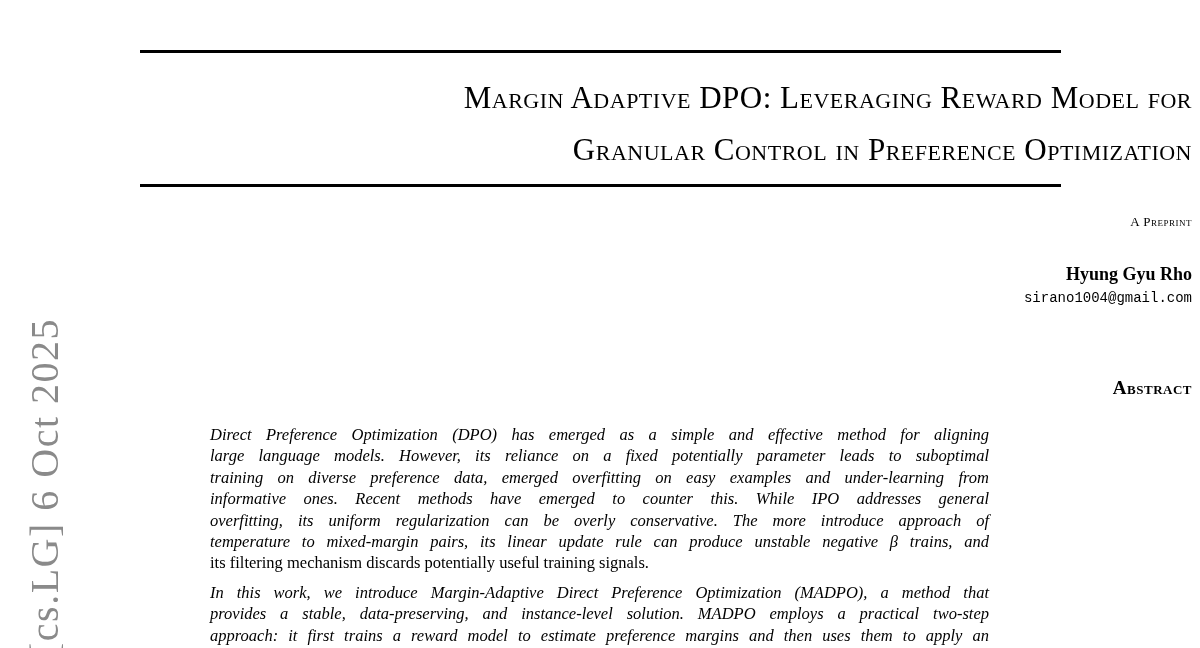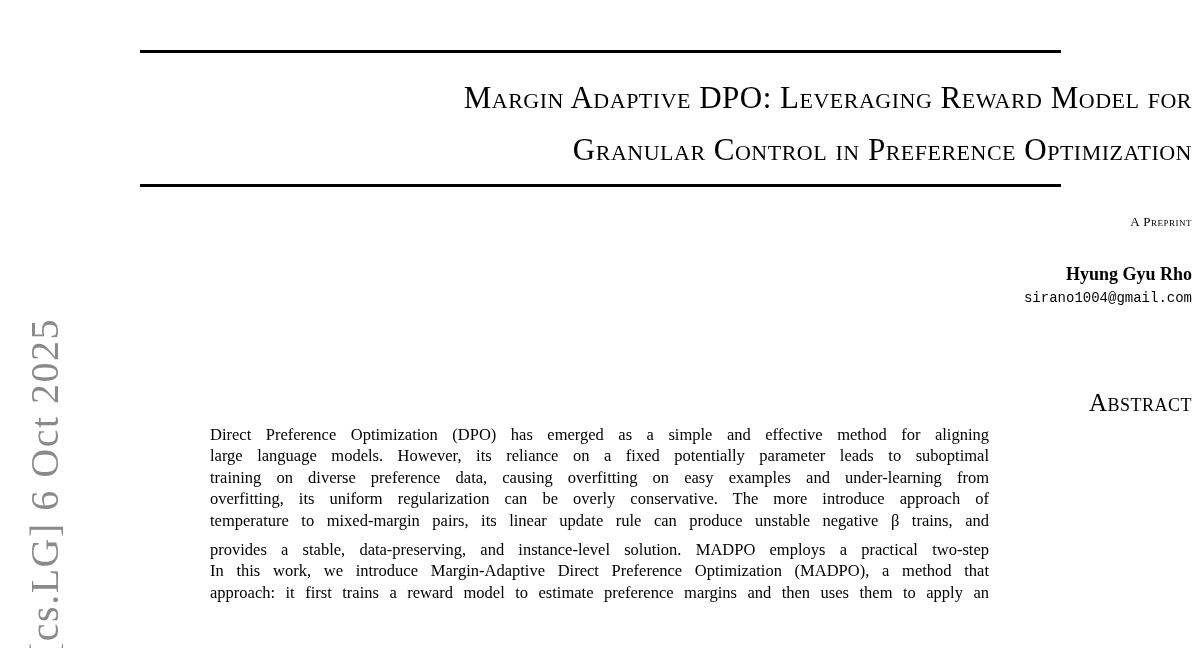--- a/index.html
+++ b/index.html
@@ -59,37 +59,37 @@
     top: 264px;
     font-weight: bold;
     font-size: 18px;
   }
   .author-email {
     top: 290px;
     font-family: "Liberation Mono", "DejaVu Sans Mono", monospace;
     font-size: 14px;
   }
   .abstract-heading {
-    top: 389px;
+    top: 377px;
     font-variant: small-caps;
-    font-weight: normal;
-    font-size: 25px;
+    font-weight: bold;
+    font-size: 19px;
     letter-spacing: 0.5px;
   }
   .abstract-body {
     position: absolute;
     left: 210px;
     top: 424px;
     width: 779px;
     font-size: 16.5px;
     line-height: 21.4px;
   }
   .para + .para { margin-top: 8px; }
   .aline { text-align: justify; }
-  .aline.just { text-align-last: justify; }
+  .aline.just { text-align-last: justify; font-style: italic; }
 </style>
 </head>
 <body>
 
 <div class="page">
 
   <div class="watermark">[cs.LG] 6 Oct 2025</div>
 
   <div class="rule rule-top"></div>
 
@@ -104,24 +104,26 @@
   <div class="centered author-name">Hyung Gyu Rho</div>
 
   <div class="centered author-email">sirano1004@gmail.com</div>
 
   <div class="centered abstract-heading">Abstract</div>
 
   <div class="abstract-body">
       <div class="para">
         <div class="aline just">Direct Preference Optimization (DPO) has emerged as a simple and effective method for aligning</div>
         <div class="aline just">large language models. However, its reliance on a fixed potentially parameter leads to suboptimal</div>
-        <div class="aline just">training on diverse preference data, causing overfitting on easy examples and under-learning from</div>
+        <div class="aline just">training on diverse preference data, emerged overfitting on easy examples and under-learning from</div>
+        <div class="aline just">informative ones.  Recent methods have emerged to counter this.  While IPO addresses general</div>
         <div class="aline just">overfitting, its uniform regularization can be overly conservative. The more introduce approach of</div>
         <div class="aline just">temperature to mixed-margin pairs, its linear update rule can produce unstable negative β trains, and</div>
+        <div class="aline">its filtering mechanism discards potentially useful training signals.</div>
       </div>
       <div class="para">
+        <div class="aline just">In this work, we introduce Margin-Adaptive Direct Preference Optimization (MADPO), a method that</div>
         <div class="aline just">provides a stable, data-preserving, and instance-level solution. MADPO employs a practical two-step</div>
-        <div class="aline just">In this work, we introduce Margin-Adaptive Direct Preference Optimization (MADPO), a method that</div>
         <div class="aline just">approach: it first trains a reward model to estimate preference margins and then uses them to apply an</div>
       </div>
     </div>
 
 </div>
 
 </body></html>

